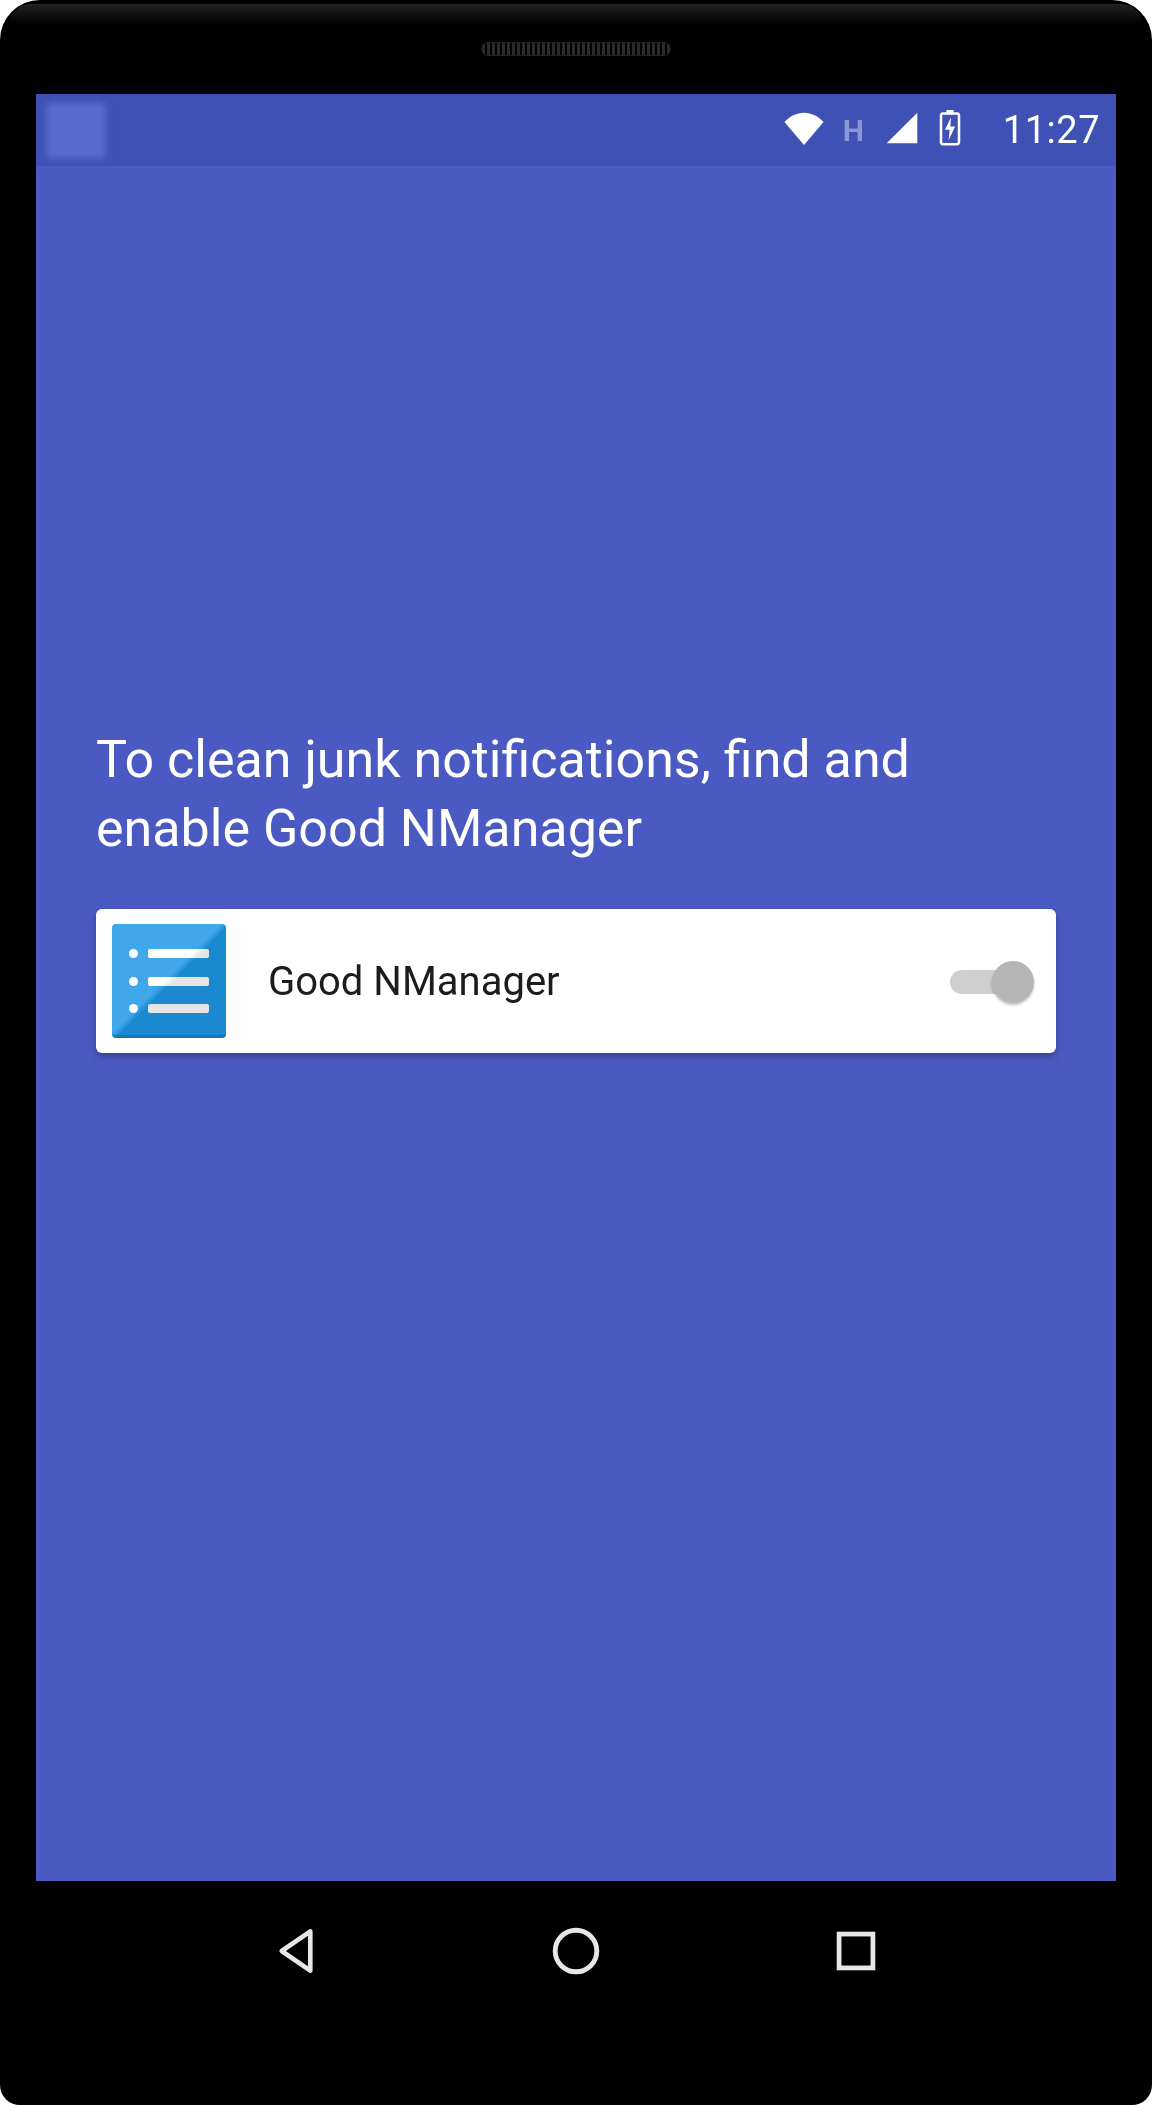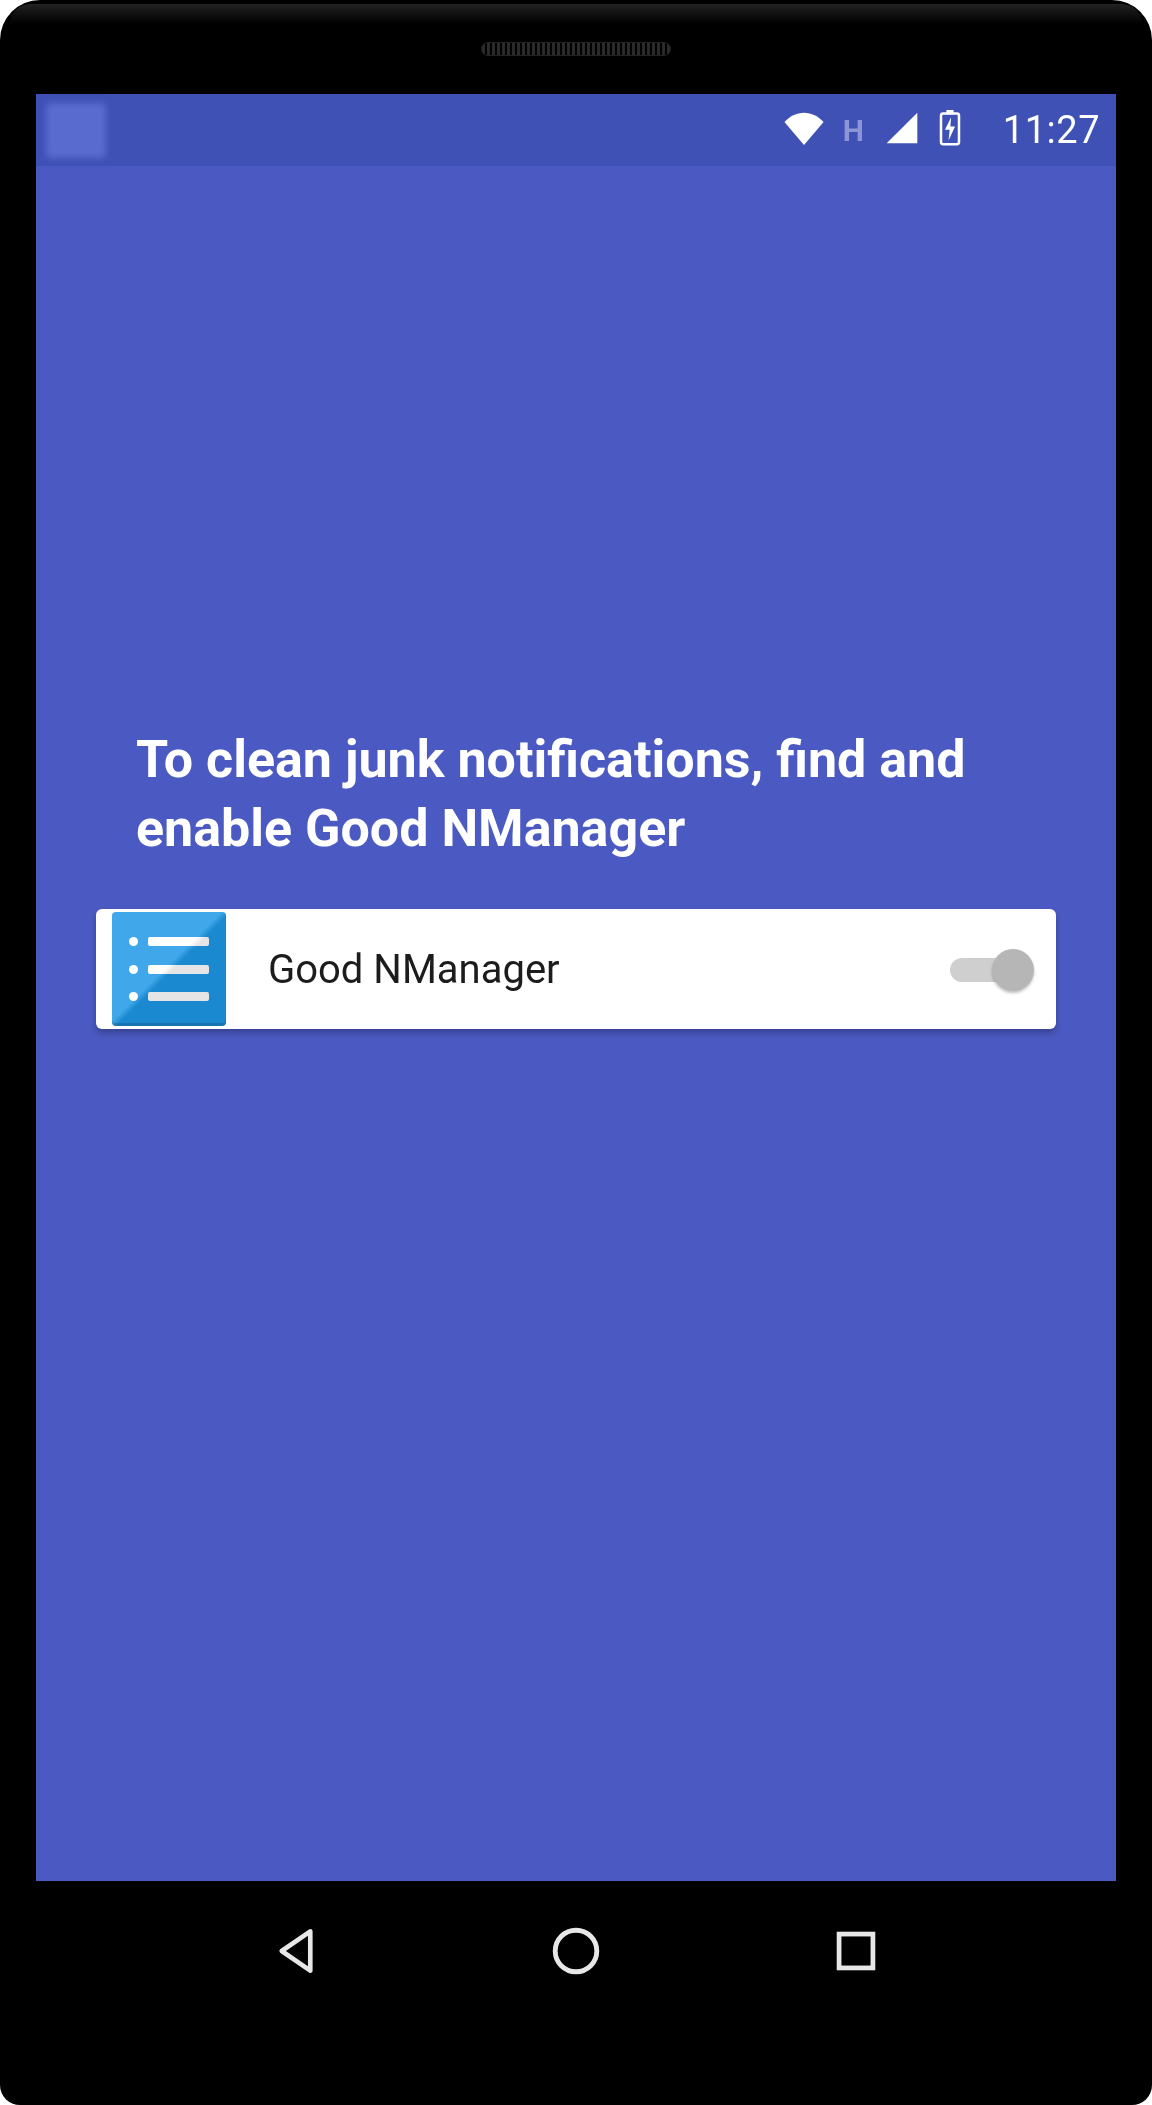--- a/index.html
+++ b/index.html
@@ -84,29 +84,28 @@
   .content {
     position: relative;
     height: calc(100% - 72px);
     padding: 0 60px;
   }
   .instruction {
     margin-top: 560px;
     color: #fff;
     font-size: 52px;
     line-height: 1.32;
-    font-weight: 700;
-    margin-left: 40px;
+    font-weight: 400;
   }
 
   .card {
     margin-top: 46px;
     background: #fff;
     border-radius: 6px;
-    height: 120px;
+    height: 144px;
     display: flex;
     align-items: center;
     padding: 0 22px 0 16px;
     box-shadow: 0 4px 6px rgba(0,0,0,.25);
   }
   .app-icon-wrap {
     width: 114px; height: 114px;
     background: #1e98e6;
     border-radius: 4px;
     display: flex;

